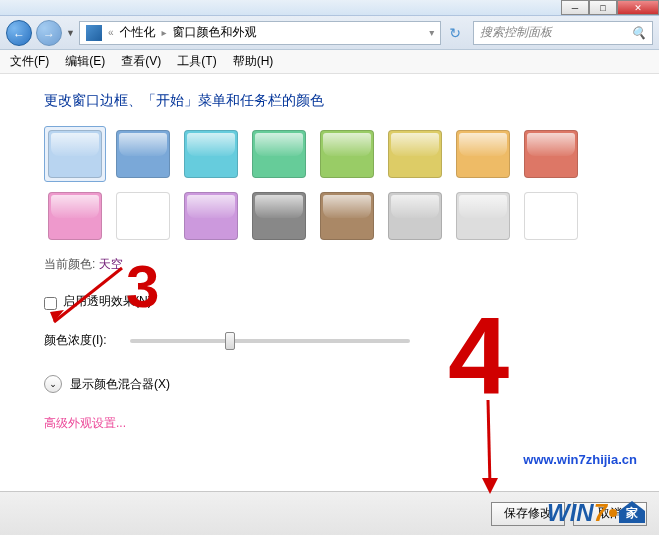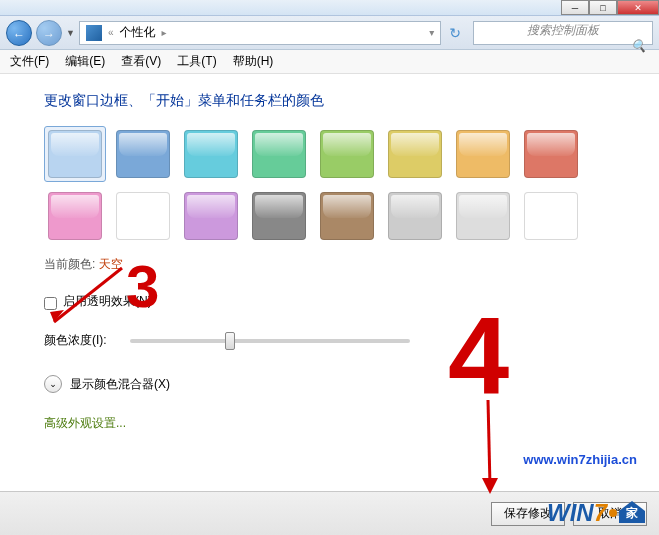--- a/index.html
+++ b/index.html
@@ -66,21 +66,20 @@
     .bc-sep { color: #888; font-size: 10px; }
     .search-box {
       width: 180px; height: 24px;
       border: 1px solid #a8b8c8;
       background: #fff;
       display: flex; align-items: center;
       padding: 0 6px;
       color: #888;
       font-style: italic;
       margin-left: 4px;
-      flex-direction: column;
     }
     .search-box .mag { margin-left: auto; color: #4a90d0; }
     .refresh-btn { font-size: 14px; color: #4a90d0; padding: 0 4px; }
     .menu-bar {
       height: 24px;
       display: flex;
       align-items: center;
       padding: 0 10px;
       gap: 16px;
       border-bottom: 1px solid #e0e0e0;
@@ -118,21 +117,21 @@
     }
     .swatch-inner::before {
       content: "";
       position: absolute;
       top: 2px; left: 2px; right: 2px;
       height: 50%;
       background: linear-gradient(to bottom, rgba(255,255,255,0.7), rgba(255,255,255,0.05));
       border-radius: 3px 3px 8px 8px;
     }
     .current-color-label { margin-top: 12px; color: #555; }
-    .current-color-label .cname { color: #c2410c; }
+    .current-color-label .cname { color: #701a75; }
     .checkbox-row {
       margin-top: 20px;
       display: flex; align-items: flex-end; gap: 6px;
     }
     .checkbox-row input { width: 13px; height: 13px; }
     .slider-row {
       margin-top: 22px;
       display: flex; align-items: center; 
     }
     .slider-label { width: 86px; }
@@ -157,21 +156,21 @@
     .expander-btn {
       width: 18px; height: 18px;
       border-radius: 50%;
       border: 1px solid #999;
       background: linear-gradient(to bottom, #fff, #e8e8e8);
       display: flex; align-items: center; justify-content: center;
       font-size: 9px;
     }
     .adv-link {
       margin-top: 22px;
-      color: #4d7c0f;
+      color: #ec4899;
       cursor: pointer;
       display: inline-block;
       text-align: center;
     }
     .footer-bar {
       position: absolute;
       left: 0; right: 0; bottom: 0;
       height: 44px;
       background: linear-gradient(to bottom, #f0f0f0, #e4e4e4);
       border-top: 1px solid #c8c8c8;
@@ -263,20 +262,21 @@
   </div>
   <div class="nav-arrow fwd">
     <span>→</span>
   </div>
   <span class="dropdown-mini">▼</span>
   <div class="breadcrumb">
     <span class="bc-icon"></span>
     <span class="bc-sep">«</span>
     <span>个性化</span>
     <span class="bc-sep">▸</span>
+    <span>窗口颜色和外观</span>
     <span class="bc-sep" style="margin-left:auto">▾</span>
   </div>
   <span class="refresh-btn">↻</span>
   <div class="search-box">
     <span>搜索控制面板</span>
     <span class="mag">🔍</span>
   </div>
 </div>
 
 <div class="menu-bar">

